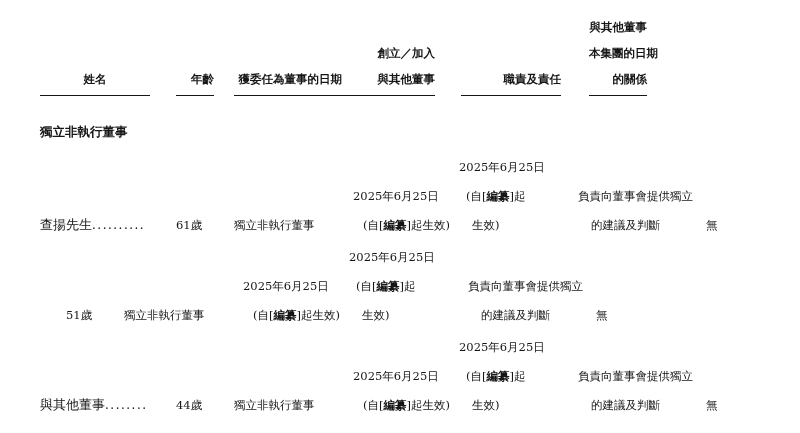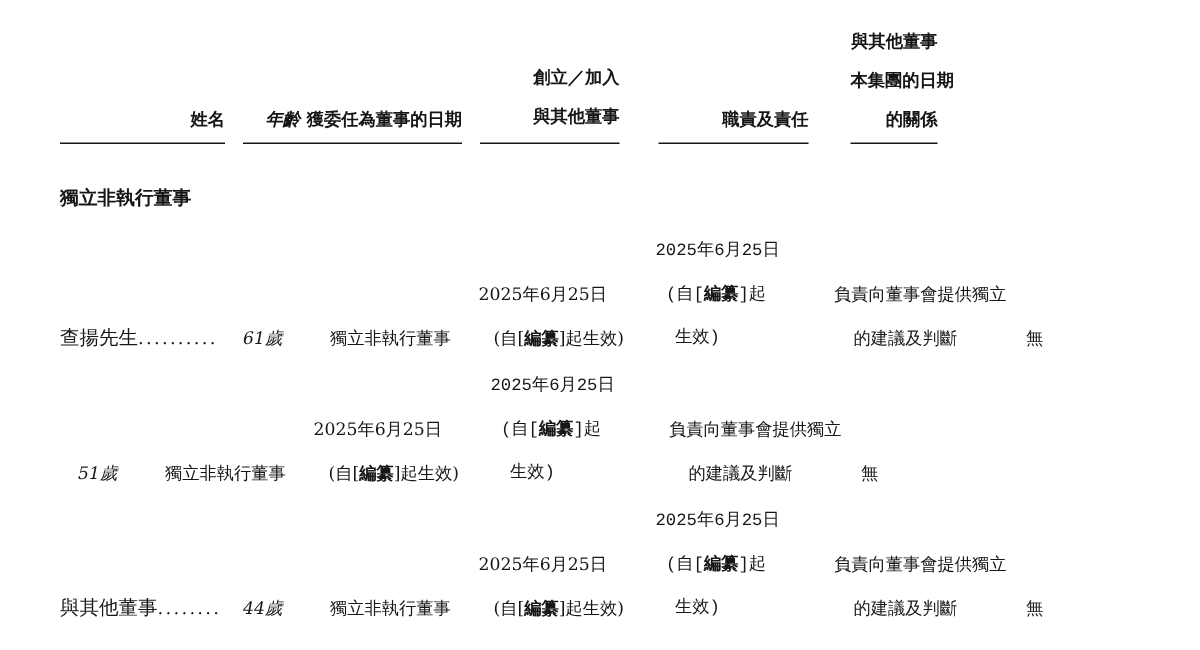--- a/index.html
+++ b/index.html
@@ -19,28 +19,28 @@
     display:flex; align-items:flex-end;
   }
   .hcell {
     border-bottom:1px solid #161616;
     padding-bottom:3px;
     line-height:26px;
     font-weight:bold;
     text-align:right;
     white-space:nowrap;
   }
-  .hcell.left { text-align:right; }
+  .hcell.left { text-align:center; }
   .hline { display:block; }
   
   .c1 { width:110px; }
-  .c2 { width:38px;  margin-left:12px;font-style:italic; }
+  .c2 { width:38px;  margin-left:26px; }
   .c3 { width:97px;  margin-left:18px; }
-  .c4 { width:108px; }
-  .c5 { width:93px;  margin-left:12px;font-family:Liberation Mono, monospace; }
+  .c4 { width:108px; margin-left:20px; }
+  .c5 { width:93px;  margin-left:0; }
   .c6 { width:100px; margin-left:26px; }
   .c7 { width:58px;  margin-left:28px; }
   
   .section-title {
     position:absolute; left:40px; top:124px;
     font-weight:bold; font-size:12.5px;
     white-space:nowrap;
   }
   
   .trow {

